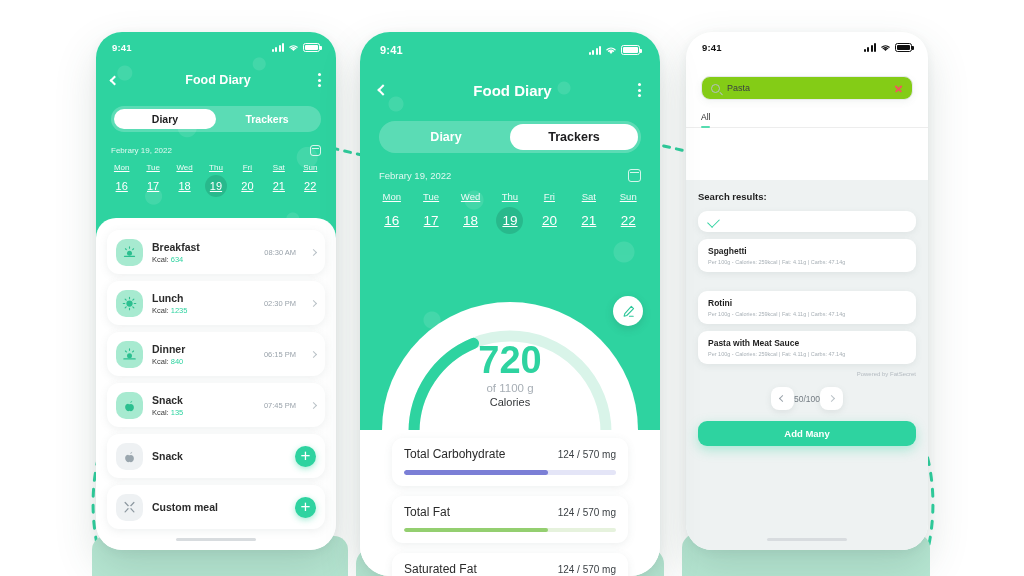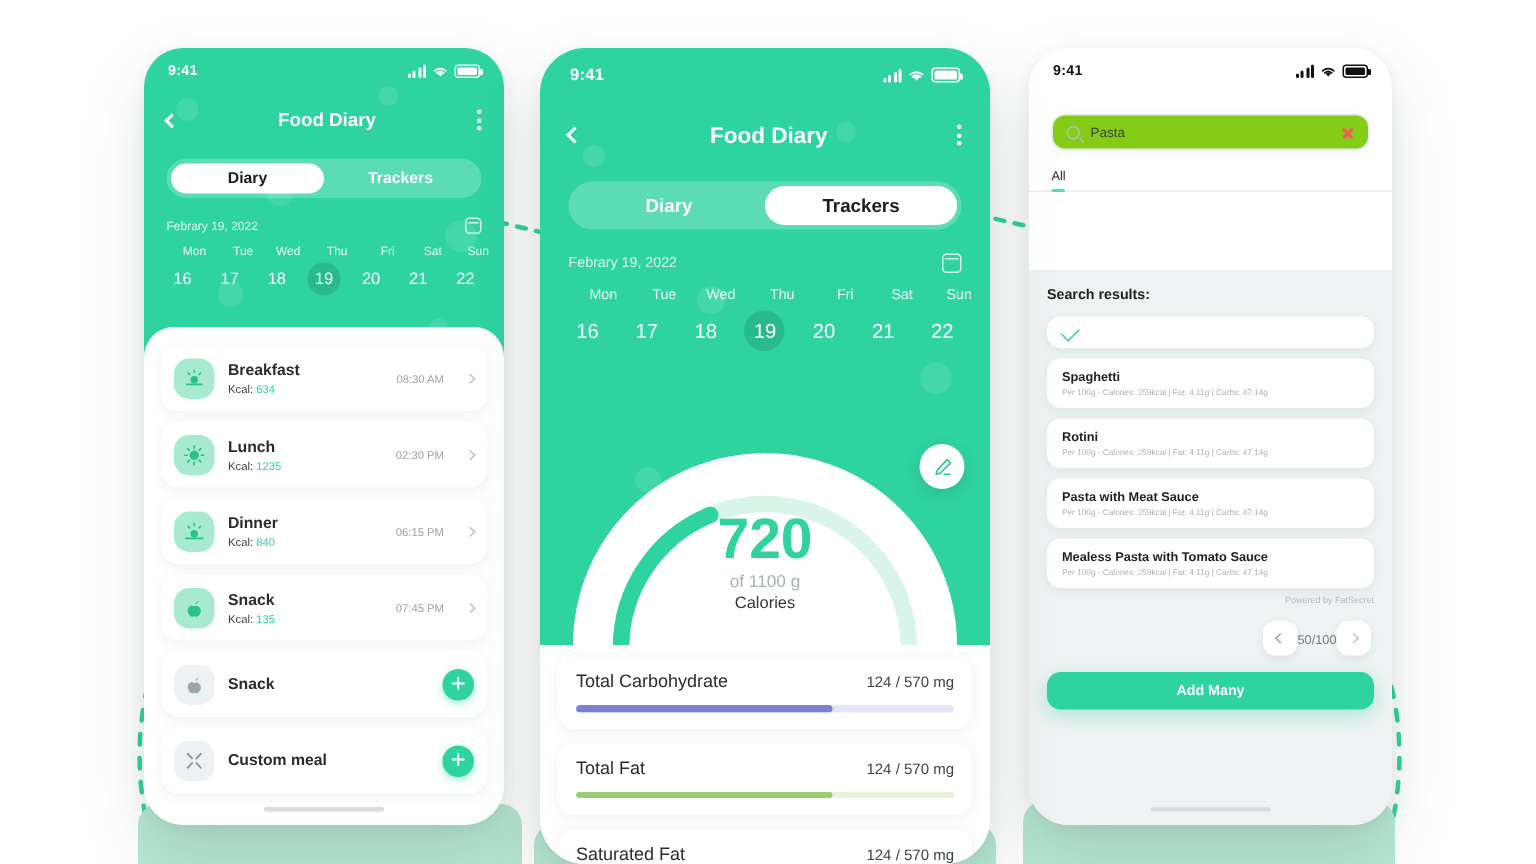--- a/index.html
+++ b/index.html
@@ -70,21 +70,21 @@
             font-weight:700; color:#ffffff; }
   .seg-btn.active{ background:#fff; color:#1d1d1f; }
 
   
   .date-row{ position:relative; display:flex; align-items:center; justify-content:space-between; }
   .date-label{ color:rgba(255,255,255,.85); }
   .cal-ico{ border:1.4px solid rgba(255,255,255,.8); border-radius:3px; position:relative; }
   .cal-ico::before{ content:""; position:absolute; left:1px; right:1px; top:2px; height:1.2px;
                     background:rgba(255,255,255,.8); }
   .week{ position:relative; display:flex; }
-  .day{ flex:1; text-align:right; color:#ffffff; }
+  .day{ flex:1; text-align:center; color:#ffffff;text-decoration:underline; }
   .dow{ color:rgba(255,255,255,.9); }
   .dnum-wrap{ display:flex; align-items:center; justify-content:center; }
   .dnum{ display:flex; align-items:center; justify-content:center; border-radius:50%; }
   .dnum.sel{ background:rgba(0,0,0,.12); }
 
   
   .sheet{ position:absolute; background:#fff; left:0; right:0; }
 
   
   .meal{ display:flex; align-items:center; background:#fff; border-radius:12px;
@@ -139,21 +139,21 @@
                        background:#56dcb0; border-radius:2px; }
   .results-area{ background:#eef2f2; }
   .res-head{ color:#1f1f1f; font-weight:700; }
   .res{ background:#fff; border-radius:9px; box-shadow:0 2px 7px rgba(90,110,105,.10);
         display:flex; align-items:center; }
   .res-name{ color:#1f1f1f; font-weight:700; }
   .res-meta{ color:#a9b1b7; }
   .check{ flex:none; width:11px; height:7px; border-left:1.8px solid #2ed3a0;
           border-bottom:1.8px solid #2ed3a0; transform:rotate(-45deg); }
   .powered{ text-align:right; color:#b4bbc1; }
-  .pager{ display:flex; align-items:center; justify-content:flex-end; }
+  .pager{ display:flex; align-items:center; justify-content:center; }
   .pbtn{ background:#fff; border-radius:8px; box-shadow:0 2px 6px rgba(90,110,105,.12);
          display:flex; align-items:center; justify-content:center; }
   .pnum{ color:#737b82; }
   .addmany{ background:#2ed3a0; color:#fff; font-weight:700; text-align:center;
             border-radius:9px; box-shadow:0 4px 12px rgba(46,211,160,.35); }
 </style>
 </head>
 <body>
 
 <div id="stage">
@@ -457,21 +457,21 @@
         <div class="gauge-cap" style="font-size:11px;margin-top:2px">Calories</div>
       </div>
       <div class="edit-fab" style="right:17px;top:-6px;width:30px;height:30px">
         <svg width="15" height="15" viewBox="0 0 24 24">
           <path d="M16.5 3.9 L20.1 7.5 L9.2 18.4 L5 19.5 L6.1 15.3 Z" fill="none" stroke="#2ec79a" stroke-width="1.8" stroke-linejoin="round"></path>
           <path d="M13.5 19.5 h6" stroke="#2ec79a" stroke-width="1.8" stroke-linecap="round"></path>
         </svg>
       </div>
     </div>
 
-    <div style="position:absolute;left:0;right:0;top:398px;bottom:0;background:#fff;padding:0 12px">
+    <div style="position:absolute;left:0;right:0;top:398px;bottom:0;background:#fff;padding:0 32px">
       <div class="nutri" style="padding:9px 12px 11px;margin-top:8px">
         <div class="nutri-top">
           <span class="nutri-name" style="font-size:12px">Total Carbohydrate</span>
           <span class="nutri-val" style="font-size:10px">124 / 570 mg</span>
         </div>
         <div class="track" style="height:4.5px;margin-top:9px;background:#e4e5f7">
           <div class="fill" style="width:68%;background:#7b7fd6"></div>
         </div>
       </div>
       <div class="nutri" style="padding:9px 12px 11px;margin-top:10px">
@@ -526,47 +526,41 @@
       </div>
     </div>
 
     <div class="results-area" style="position:absolute;left:0;right:0;top:148px;bottom:0;padding:11px 12px 0">
       <div class="res-head" style="font-size:9.5px;margin-bottom:9px">Search results:</div>
 
       <div class="res" style="padding:7px 10px;margin-bottom:7px;gap:7px">
         <span class="check"></span>
       </div>
 
-      <div class="res" style="padding:7px 10px;margin-bottom:7px;gap:7px">
+      <div class="res" style="padding:7px 10px;margin-bottom:19px;gap:7px">
         <div style="flex:1;min-width:0">
           <div class="res-name" style="font-size:8.5px">Spaghetti</div>
           <div class="res-meta" style="font-size:5.5px;margin-top:3px">Per 100g - Calories: 259kcal | Fat: 4.11g | Carbs: 47.14g</div>
         </div>
       </div>
 
       <div class="res" style="padding:7px 10px;margin-bottom:7px;gap:7px">
         <div style="flex:1;min-width:0">
           <div class="res-name" style="font-size:8.5px">Rotini</div>
           <div class="res-meta" style="font-size:5.5px;margin-top:3px">Per 100g - Calories: 259kcal | Fat: 4.11g | Carbs: 47.14g</div>
         </div>
       </div>
 
       <div class="res" style="padding:7px 10px;margin-bottom:7px;gap:7px">
         <div style="flex:1;min-width:0">
           <div class="res-name" style="font-size:8.5px">Pasta with Meat Sauce</div>
           <div class="res-meta" style="font-size:5.5px;margin-top:3px">Per 100g - Calories: 259kcal | Fat: 4.11g | Carbs: 47.14g</div>
         </div>
       </div>
 
-      <div class="res" style="padding:7px 10px;gap:7px">
-        <div style="flex:1;min-width:0">
-          <div class="res-name" style="font-size:8.5px">Mealess Pasta with Tomato Sauce</div>
-          <div class="res-meta" style="font-size:5.5px;margin-top:3px">Per 100g - Calories: 259kcal | Fat: 4.11g | Carbs: 47.14g</div>
-        </div>
-      </div>
 
       <div class="powered" style="font-size:6px;margin-top:6px">Powered by FatSecret</div>
 
       <div class="pager" style="margin-top:10px;padding:0 2px">
         <div class="pbtn" style="width:23px;height:23px">
           <span class="chev-left" style="width:5px;height:5px;color:#9aa3ab;border-width:1.5px"></span>
         </div>
         <span class="pnum" style="font-size:8.5px">50/100</span>
         <div class="pbtn" style="width:23px;height:23px">
           <span class="chev-right" style="width:5px;height:5px"></span>

